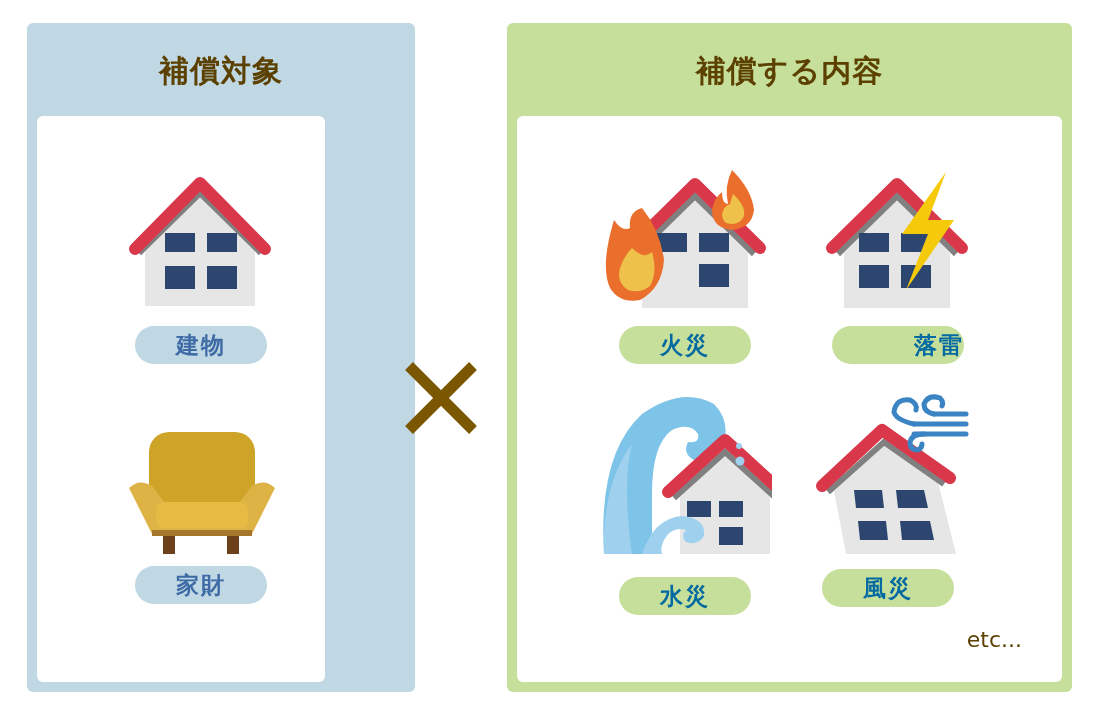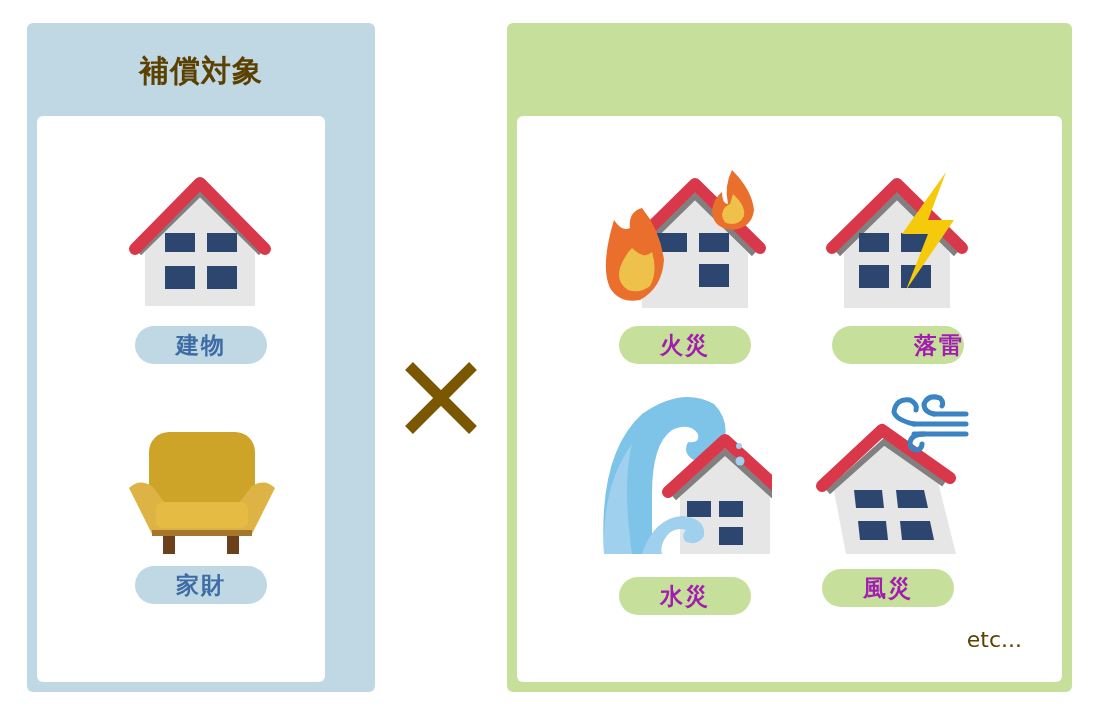--- a/index.html
+++ b/index.html
@@ -1,31 +1,31 @@
 <!DOCTYPE html>
 <html><head>
 <meta charset="utf-8">
 <style>
   html, body { margin:0; padding:0; }
   body { width:1100px; height:720px; background:#ffffff; position:relative; overflow:hidden;
          font-family:"DejaVu Sans", sans-serif; }
   .panel { position:absolute; border-radius:6px; }
-  .panel-left { left:27px; top:23px; width:348px; height:669px; background:#bfd8e3; }
+  .panel-left { left:27px; top:23px; width:348px; height:669px; background:#bfd8e3;padding-left:40px; }
   .panel-right { left:507px; top:23px; width:565px; height:669px; background:#c6e09c; }
   .panel-title { position:absolute; left:0; right:0; top:28px; text-align:center;
                  font-size:30px; font-weight:bold; color:#5c4000; letter-spacing:1px; }
   .inner { position:absolute; background:#ffffff; border-radius:6px; }
   .panel-left .inner { left:10px; top:93px; width:288px; height:566px; }
   .panel-right .inner { left:10px; top:93px; width:545px; height:566px; }
   .item { position:absolute; width:170px; }
   .illus { position:absolute; left:0; top:0; width:170px; height:150px; }
   .pill { position:absolute; width:132px; height:38px; border-radius:19px; text-align:center;
           line-height:38px; font-size:23px; font-weight:bold; letter-spacing:2px; }
   .pill-blue { background:#bfd8e3; color:#3e6aa5; }
-  .pill-green { background:#c6e09c; color:#a21caf; }
+  .pill-green { background:#c6e09c; color:#0369a1; }
   .times { position:absolute; left:403px; top:360px; width:76px; height:76px; }
   .etc { position:absolute; right:40px; bottom:30px; font-size:22px; font-weight:normal; color:#5c4000; }
 </style>
 </head>
 <body>
 
 <div class="panel panel-left">
   <div class="panel-title">補償対象</div>
   <div class="inner">
 
@@ -56,20 +56,21 @@
     </div>
   </div>
 </div>
 
 <svg class="times" viewBox="0 0 76 76" width="76" height="76">
   <line x1="6" y1="6" x2="70" y2="70" stroke="#7a5700" stroke-width="11"></line>
   <line x1="70" y1="6" x2="6" y2="70" stroke="#7a5700" stroke-width="11"></line>
 </svg>
 
 <div class="panel panel-right">
+  <div class="panel-title">補償する内容</div>
   <div class="inner">
 
     <div class="item" style="left:85px; top:52px;">
       <svg class="illus" viewBox="0 0 170 150" width="170" height="150">
         <polygon points="40,85 93,30 146,85 146,140 40,140" fill="#e6e6e6"></polygon>
         <polyline points="34,86 93,28 152,86" fill="none" stroke="#808080" stroke-width="6"></polyline>
         <polyline points="28,80 93,16 158,80" fill="none" stroke="#d9374a" stroke-width="12" stroke-linecap="round" stroke-linejoin="round"></polyline>
         <rect x="55" y="65" width="30" height="19" fill="#2c4670"></rect>
         <rect x="97" y="65" width="30" height="19" fill="#2c4670"></rect>
         <rect x="97" y="96" width="30" height="23" fill="#2c4670"></rect>

